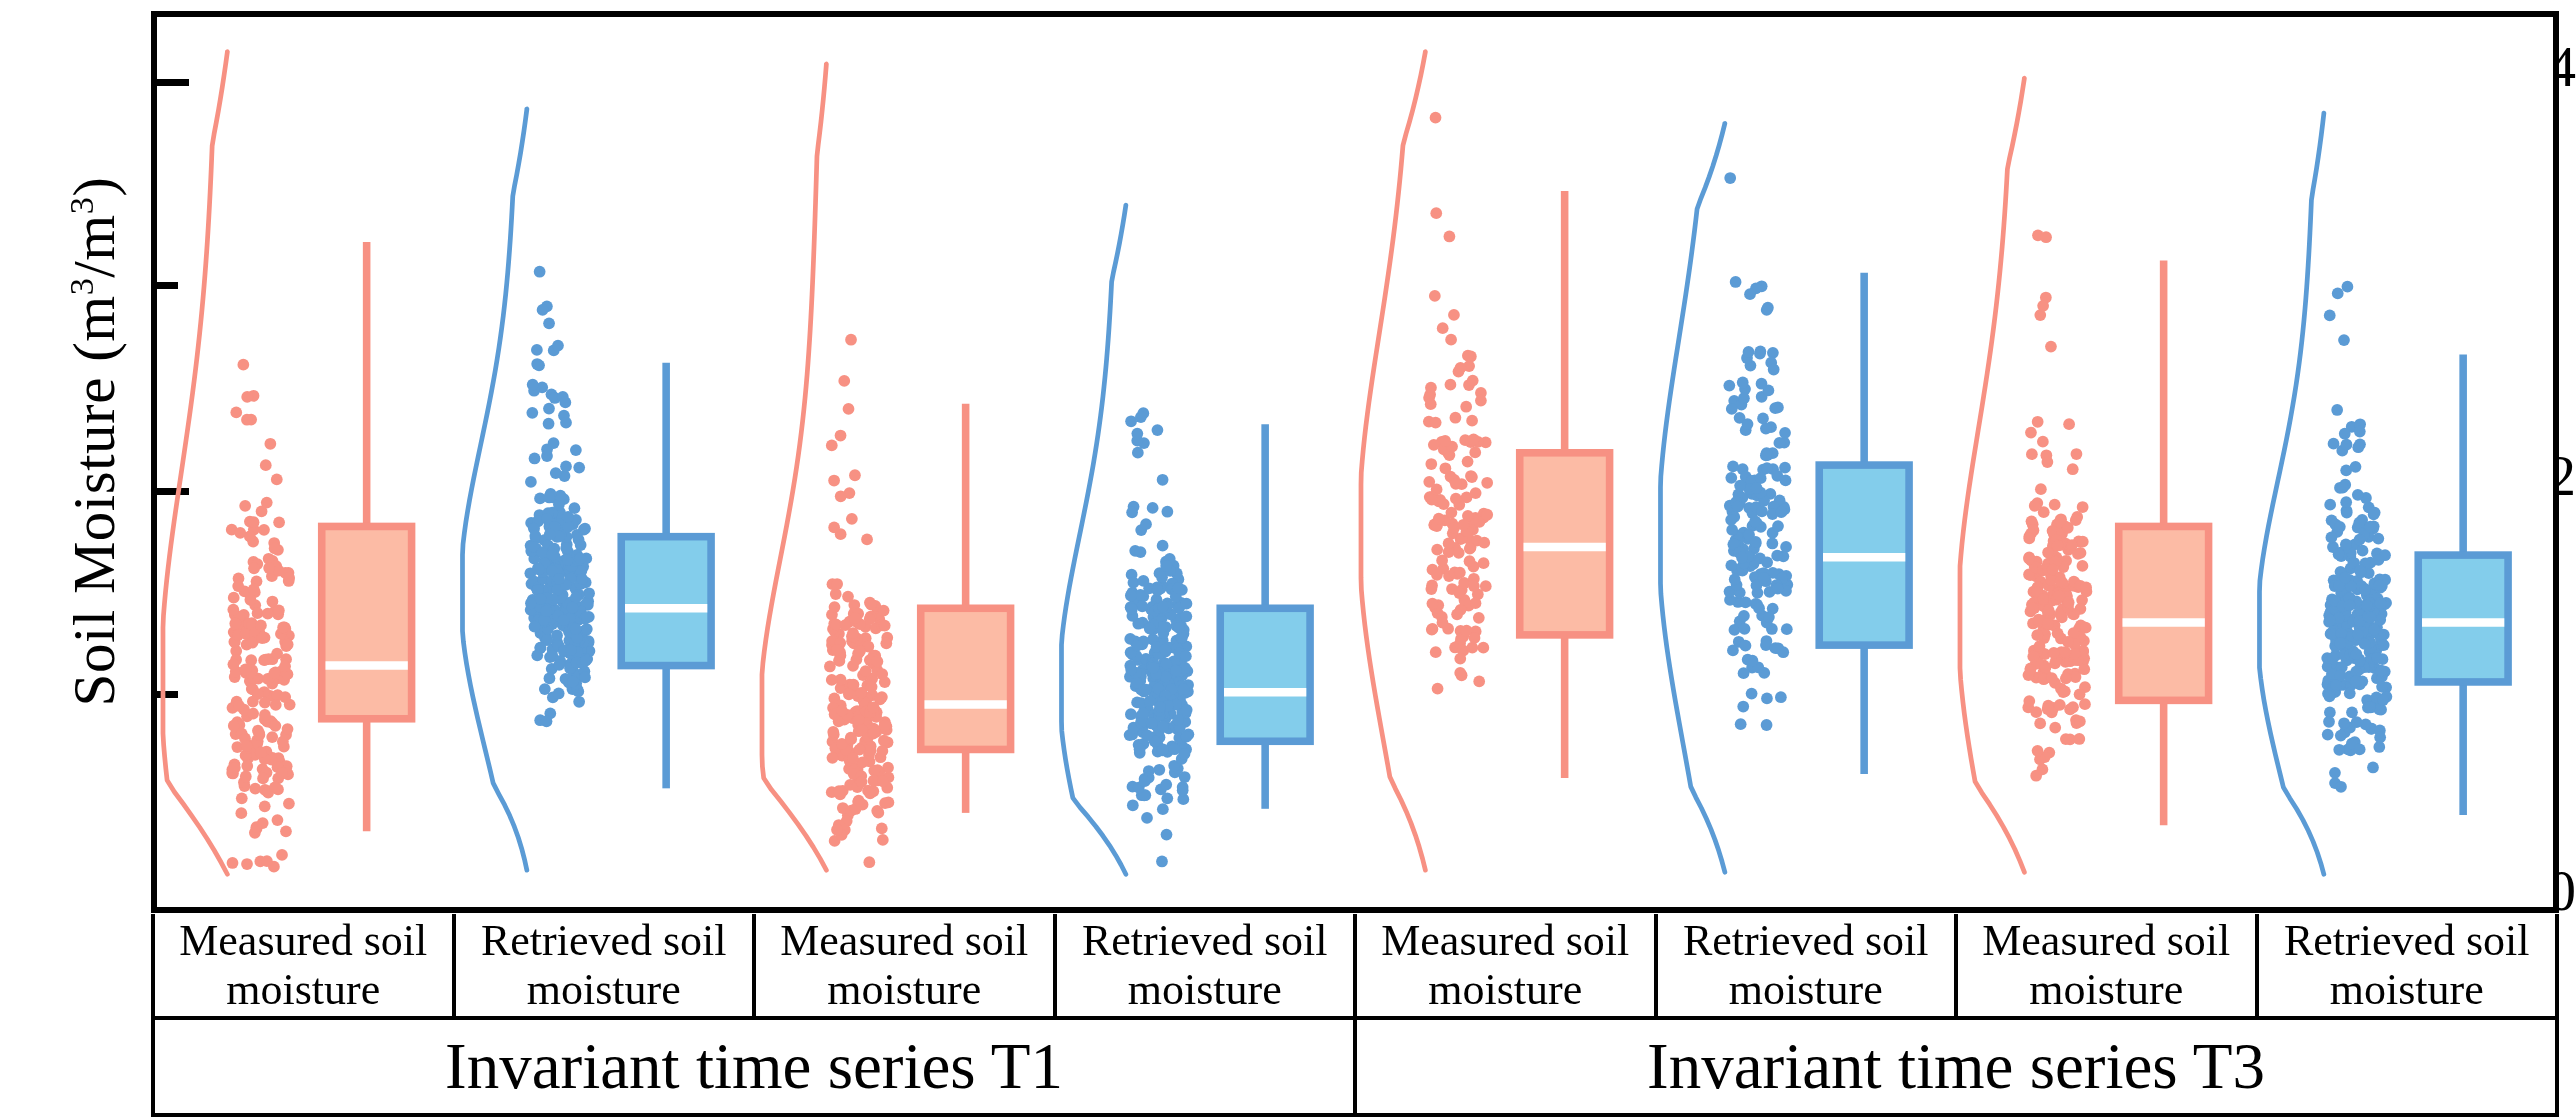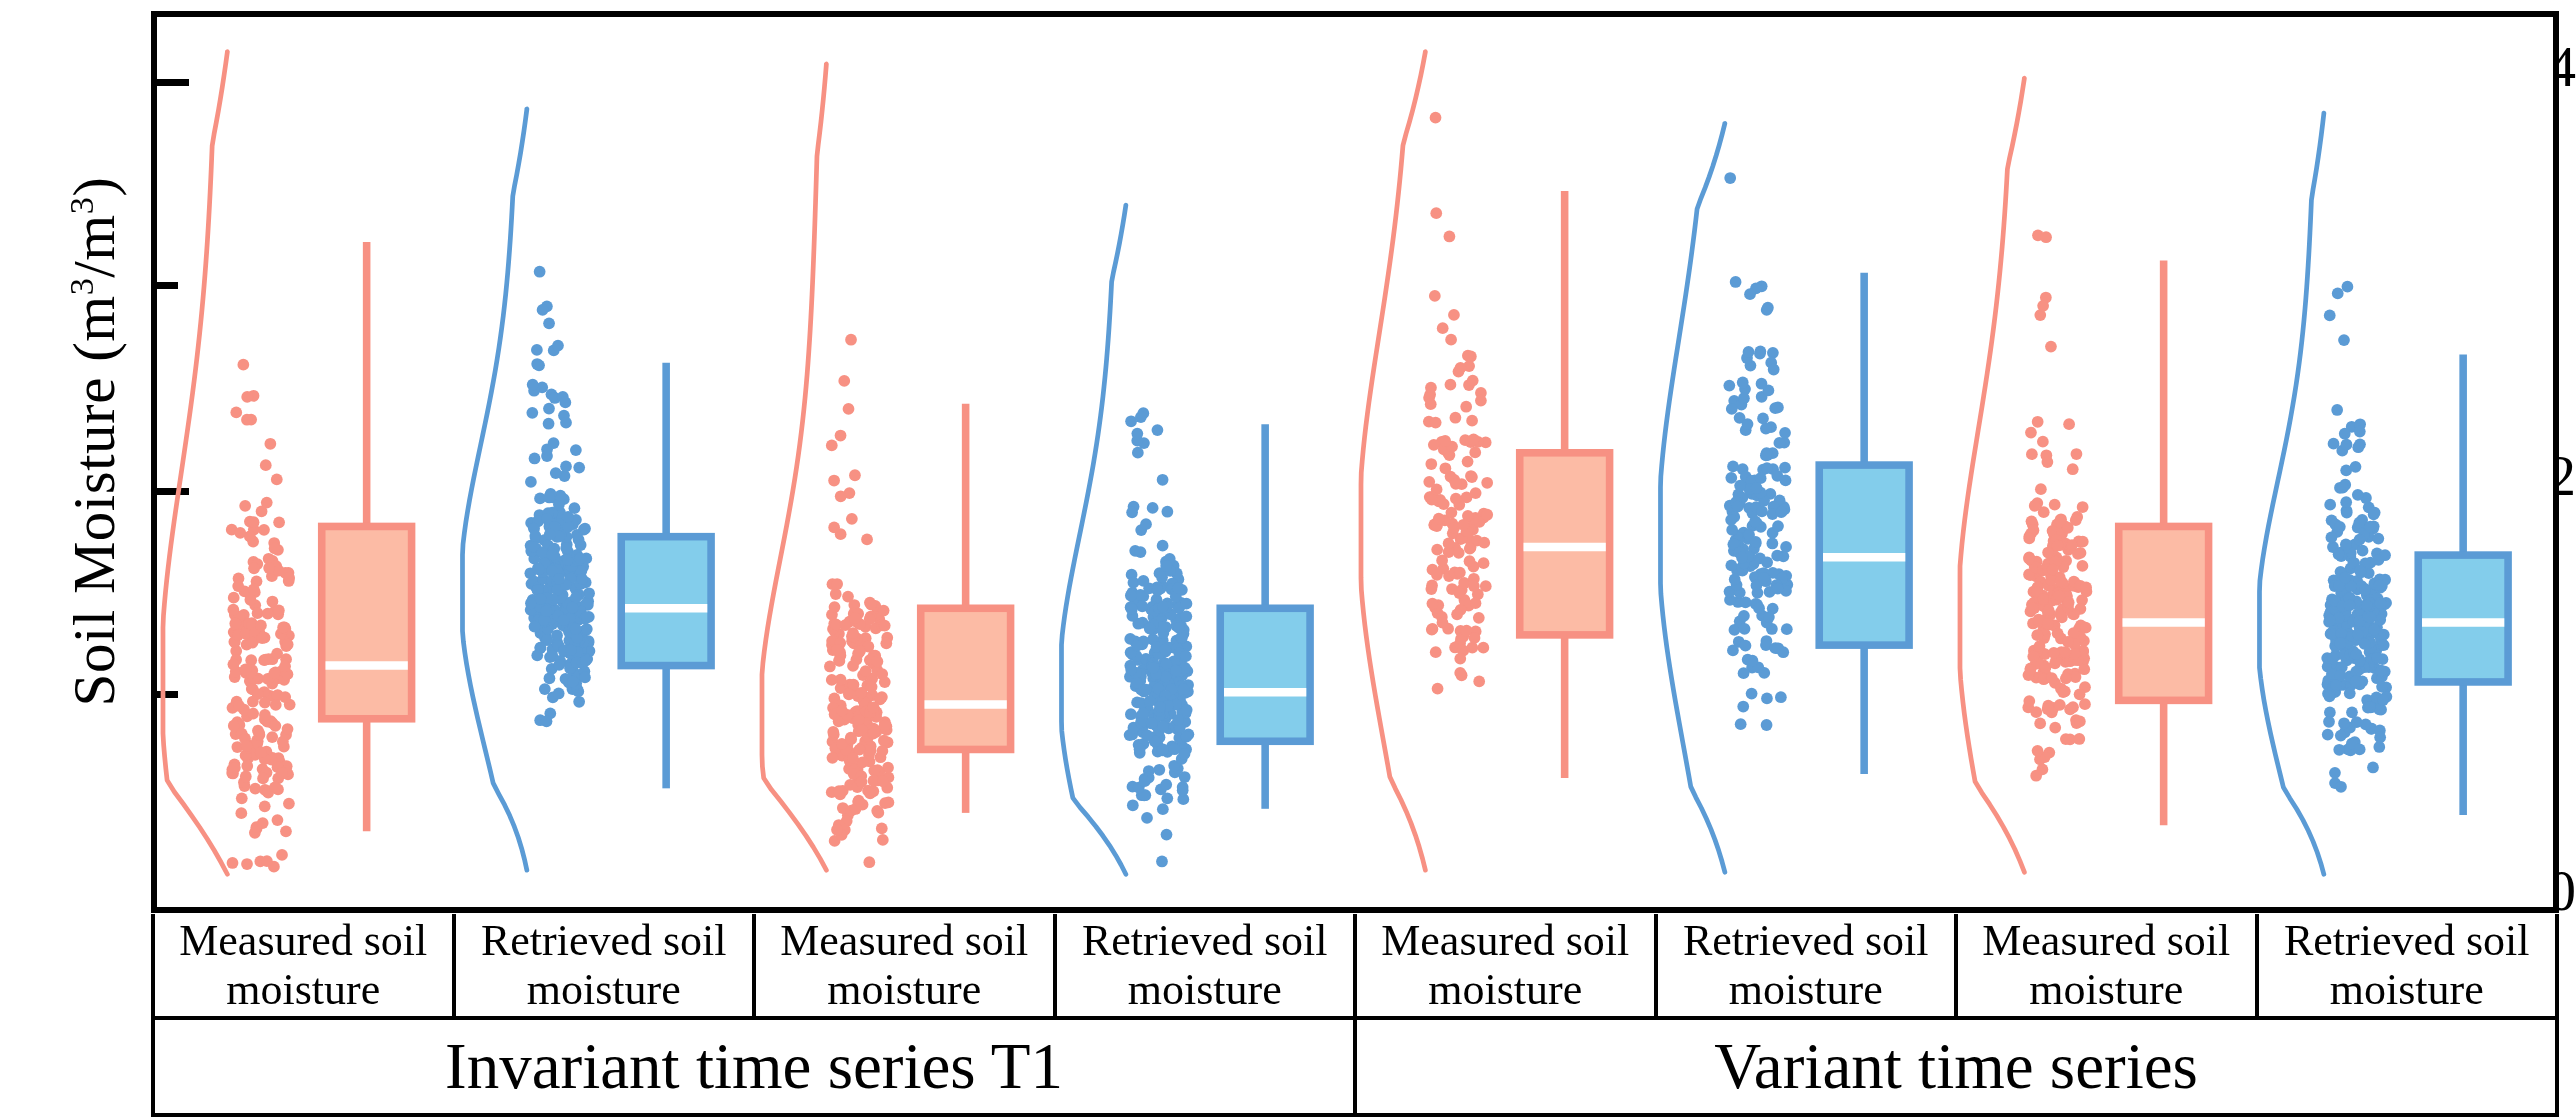--- a/index.html
+++ b/index.html
@@ -2068,18 +2068,18 @@
       <div class="cell">Retrieved soil moisture</div>
       <div class="cell">Measured soil moisture</div>
       <div class="cell">Retrieved soil moisture</div>
       <div class="cell">Measured soil moisture</div>
       <div class="cell">Retrieved soil moisture</div>
       <div class="cell">Measured soil moisture</div>
       <div class="cell">Retrieved soil moisture</div>
     </div>
     <div class="trow row2">
       <div class="cell">Invariant time series T1</div>
-      <div class="cell">Variant time series</div>
+      <div class="cell">Invariant time series T3</div>
     </div>
   </div>
 
 </div>
 
 
 </body></html>

